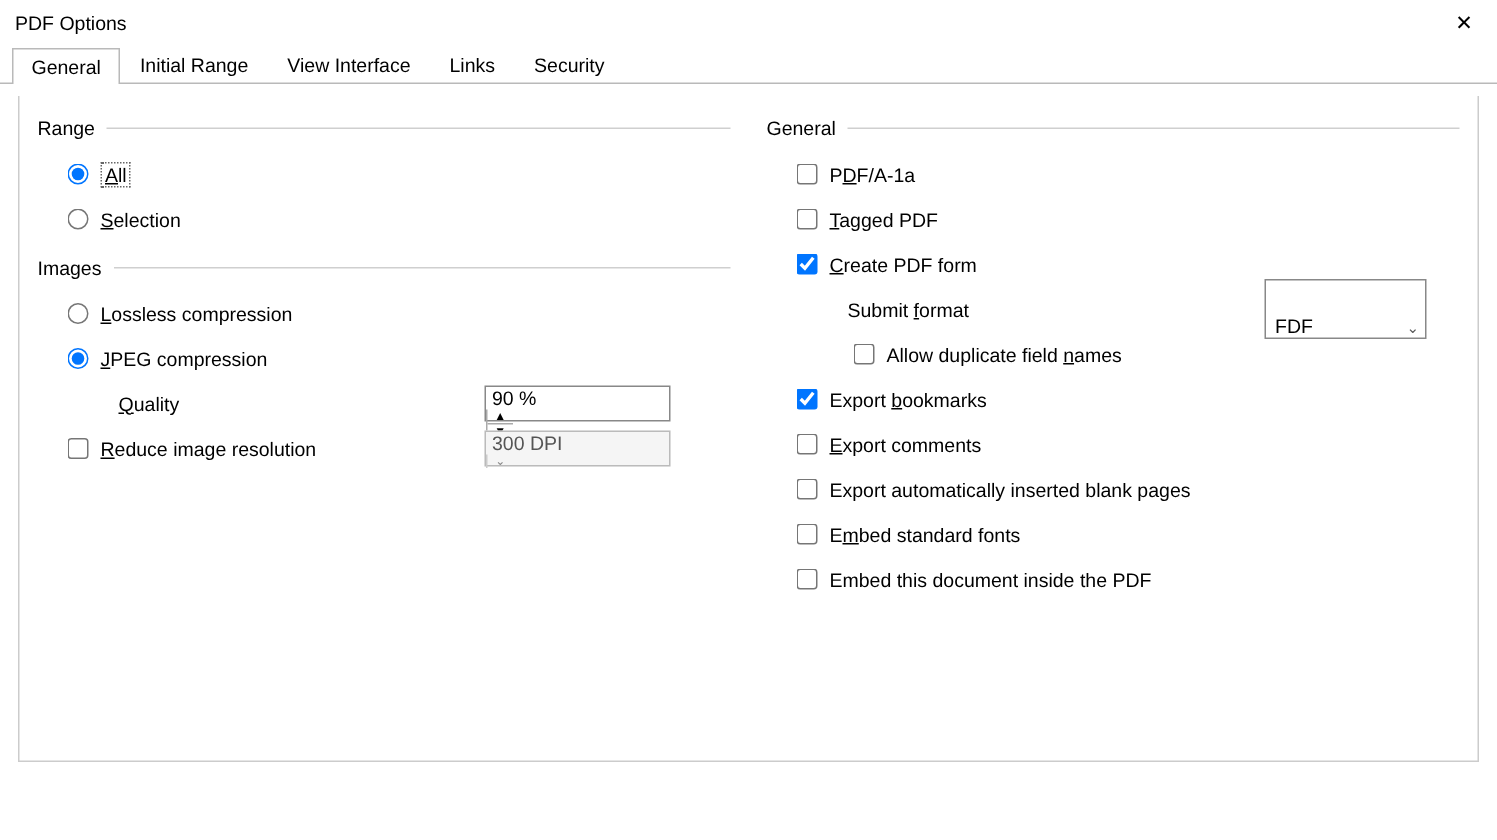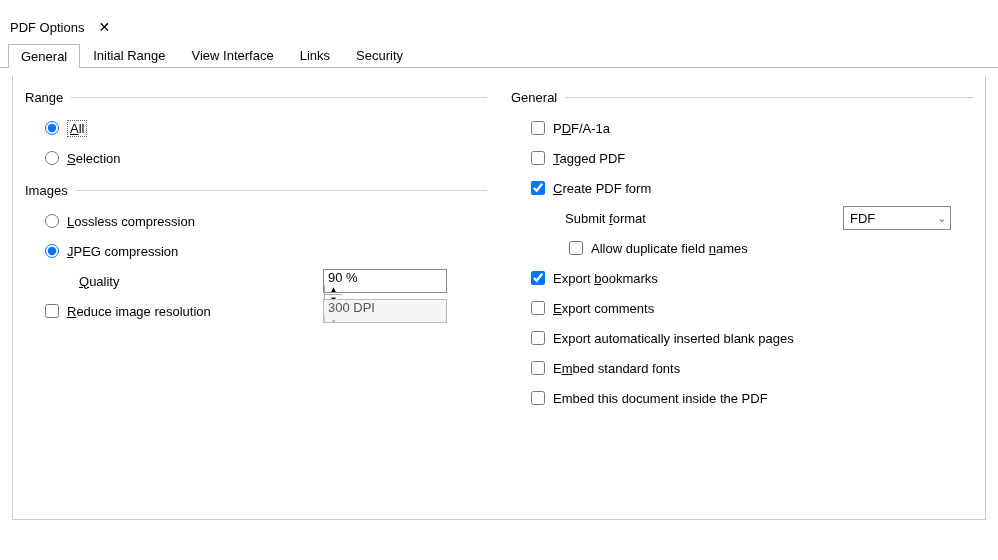--- a/index.html
+++ b/index.html
@@ -8,23 +8,22 @@
     width: 998px; height: 560px;
     font-family: "Segoe UI", Tahoma, sans-serif;
     font-size: 13px;
     background: #fff;
     color: #000;
     overflow: hidden;
   }
   .window { width: 998px; height: 560px; position: relative; }
   .titlebar {
     height: 30px;
-    display: flex; align-items: center; justify-content: flex-start;
+    display: flex; align-items: center; justify-content: space-between;
     padding: 0 2px 0 10px;
-    margin-top: 12px;
   }
   .titlebar .title { font-size: 13px; }
   .closex {
     width: 40px; height: 30px; display:flex; align-items:center; justify-content:center;
     font-size: 14px; cursor:pointer;
   }
   .tabstrip {
     display: flex; align-items: flex-end;
     padding-left: 8px;
     height: 26px;
@@ -90,24 +89,24 @@
   }
   .spinner-wrap.disabled { border-color: #bbb; color: #888; background: #f5f5f5; }
   .spinner-wrap input {
     border: none; width: 100%; padding: 0 4px; font-size: 13px; outline:none;
     background: transparent;
   }
   .spinner-btns { display:flex; flex-direction:column; width:18px; border-left:1px solid #aaa;}
   .spinner-btns div { flex:1; display:flex; align-items:center; justify-content:center; font-size:8px; cursor:pointer; user-select:none;}
   .spinner-btns div:first-child { border-bottom:1px solid #aaa;}
   .select {
-    height: 24px;
+    height: 40px;
     border: 1px solid #888;
     background: #fff;
-    display: flex; align-items: center; justify-content: space-between;
+    display: flex; align-items: flex-end; justify-content: space-between;
     padding: 0 4px 0 6px;
     cursor: pointer;
   }
   .select .chev { font-size: 10px; color:#555; }
   .format-row { display:flex; align-items:center; height:30px; padding-left:54px; }
   .format-row .flabel { flex:0 0 auto; }
   .format-row .select { width: 108px; margin-left:auto; margin-right: 22px;}
   .dup-row { padding-left: 58px; }
   .buttonbar {
     position: absolute; left:0; right:0; bottom:0; height:48px;

